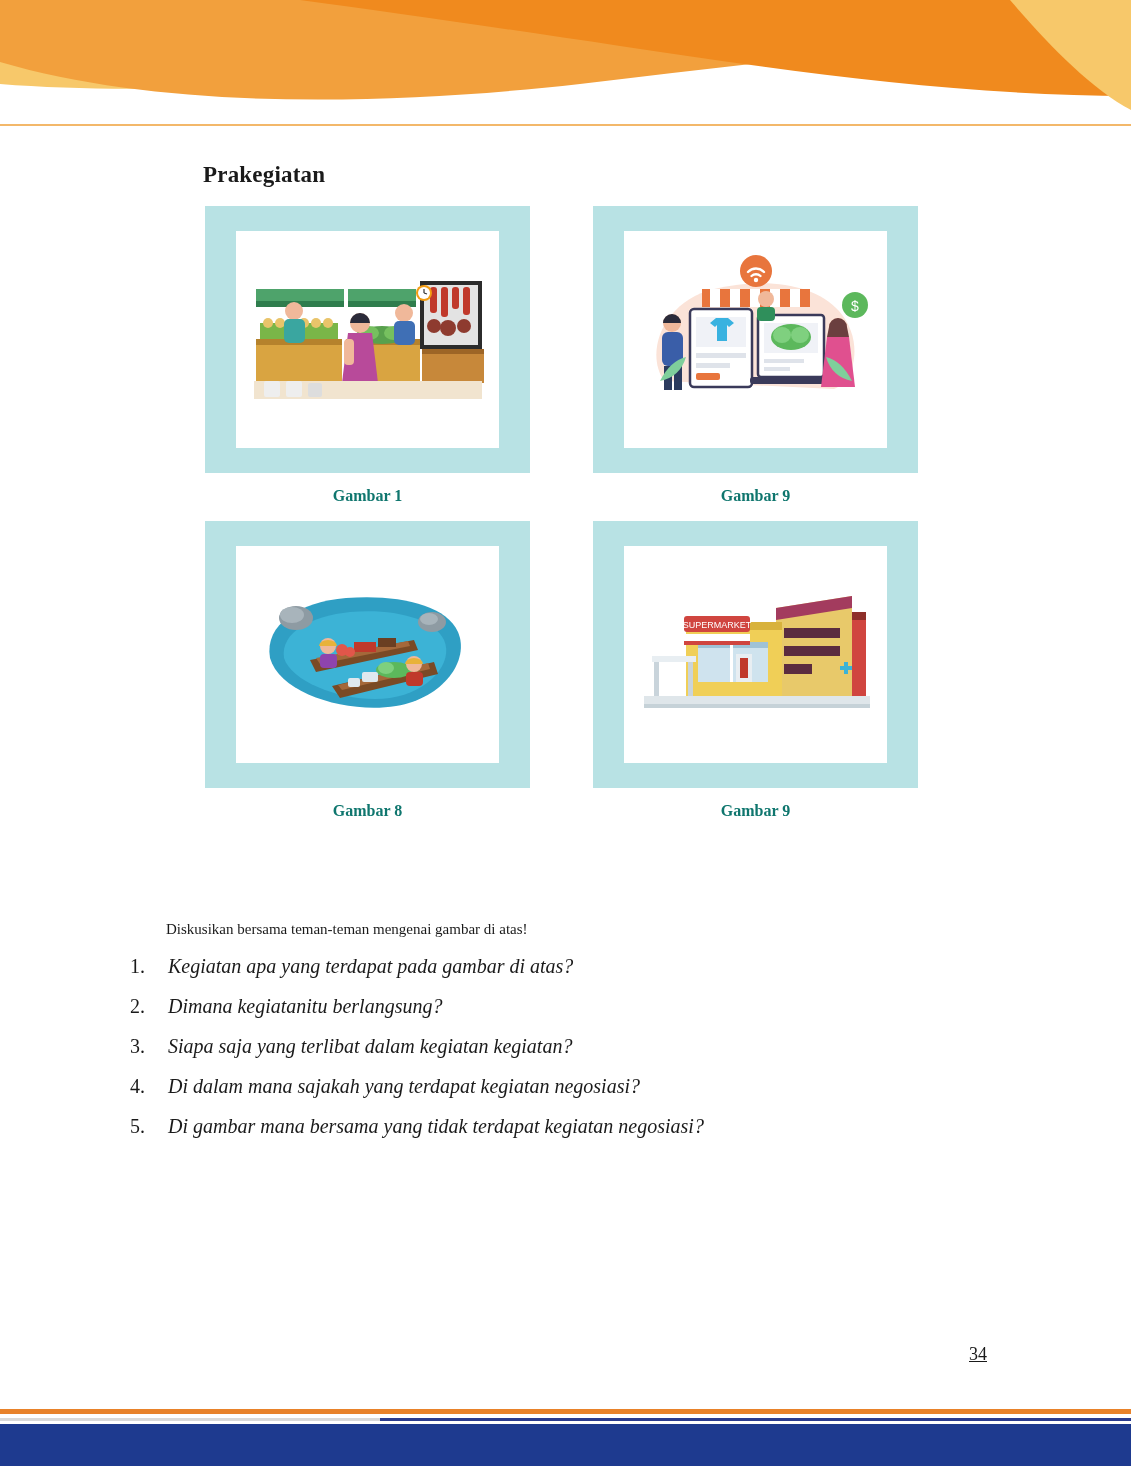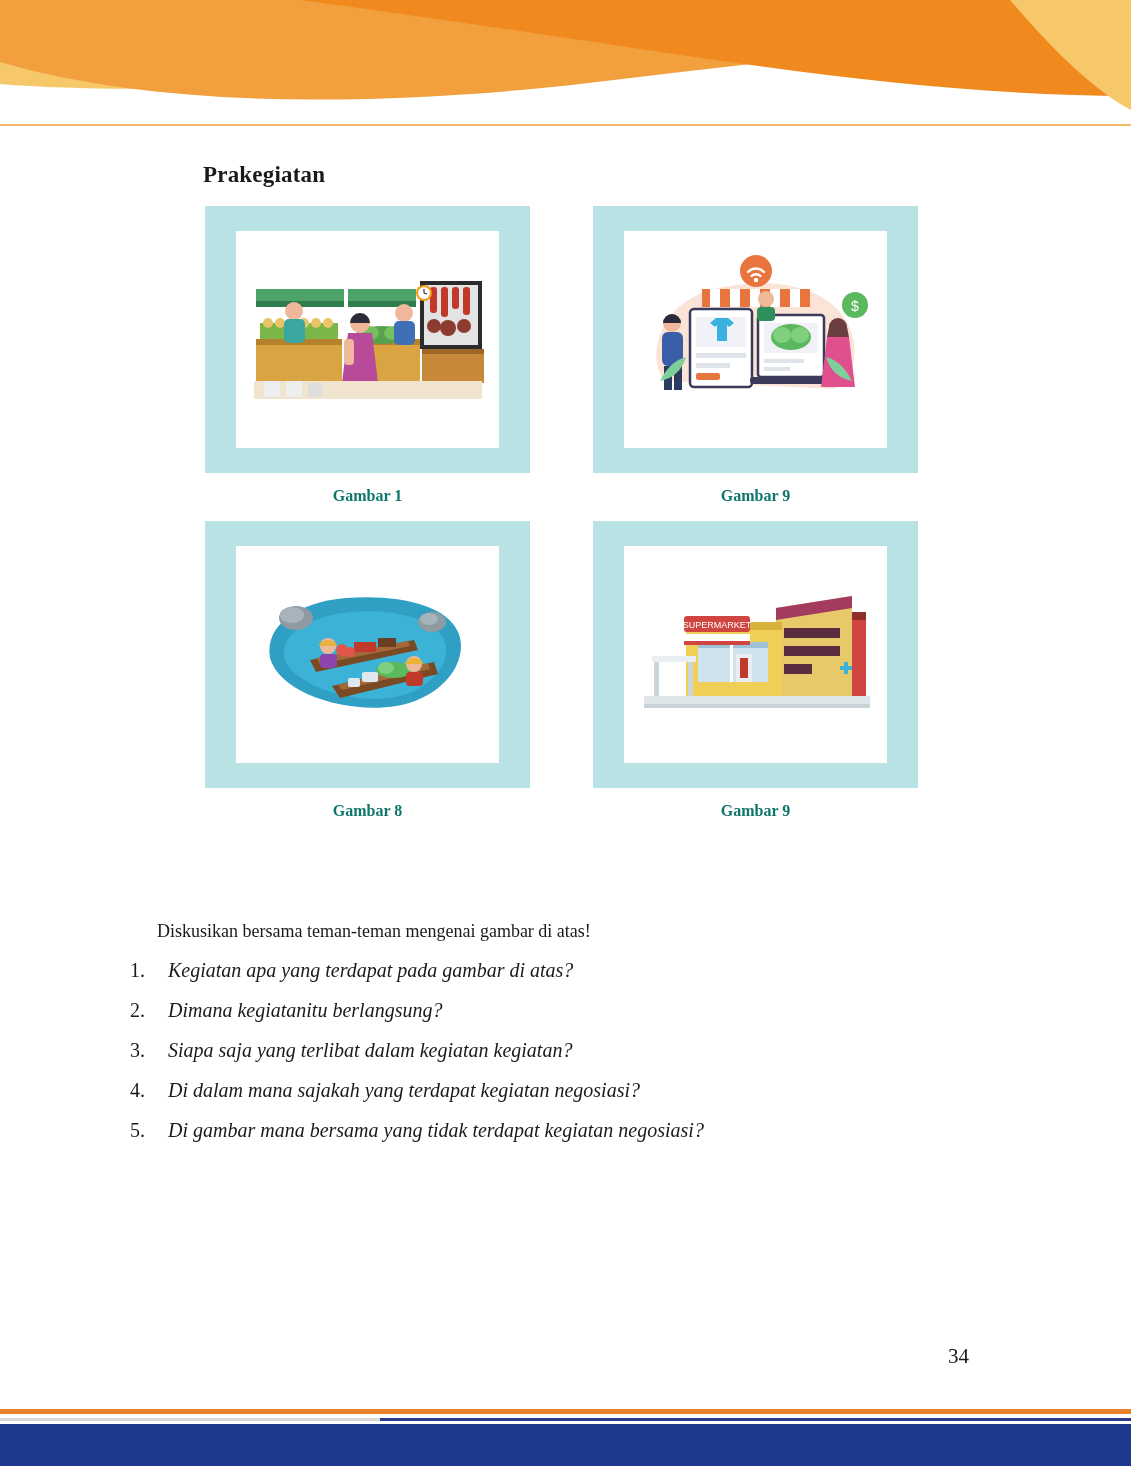--- a/index.html
+++ b/index.html
@@ -113,22 +113,22 @@
   }
 
   
   .discussion {
     position: absolute;
     top: 795px;
     left: 130px;
     width: 880px;
   }
   .discussion-intro {
-    font-size: 18px;
-    margin-left: 27px;
+    font-size: 15px;
+    margin-left: 36px;
     margin-bottom: 16px;
   }
   .q-list {
     list-style: none;
     margin: 0;
     padding: 0;
   }
   .q-item {
     display: flex;
     font-size: 20px;
@@ -137,22 +137,23 @@
   }
   .q-num {
     width: 38px;
     flex: 0 0 38px;
   }
   .q-text { flex: 1; font-style: italic; }
 
   .page-number {
     position: absolute;
     top: 1218px;
-    left: 948px;
-    font-size: 21px;
+    left: 969px;
+    font-size: 18px;
+    text-decoration: underline;
   }
 </style>
 </head>
 <body>
 
 <div class="header-deco">
   <svg width="1131" height="126" viewBox="0 0 1131 126" xmlns="http://www.w3.org/2000/svg">
     <path d="M0 0 L1131 0 L1131 18 C900 10 700 40 520 62 C340 84 150 96 0 84 Z" fill="#f7c86a"></path>
     <path d="M0 0 L1131 0 L1131 52 C930 36 760 64 580 84 C400 104 170 112 0 62 Z" fill="#f2a03d"></path>
     <path d="M300 0 L1131 0 L1131 96 C960 96 780 70 620 46 C500 28 390 12 300 0 Z" fill="#f08a1e"></path>

